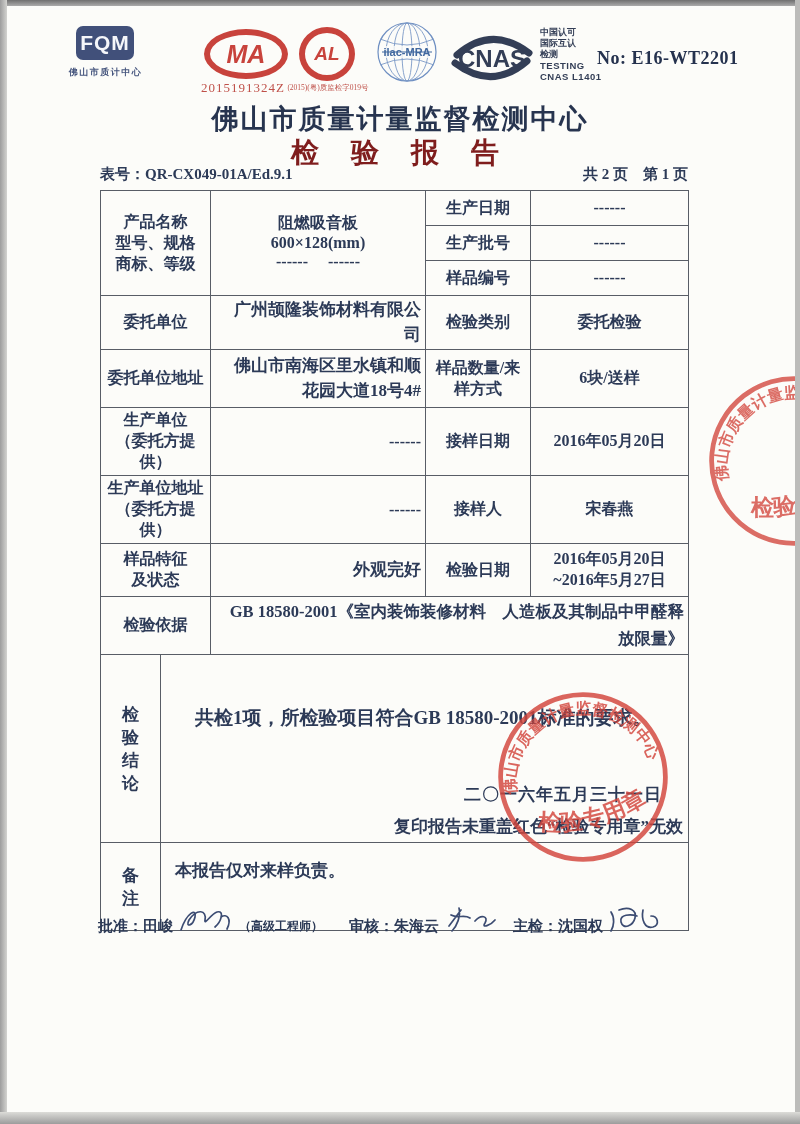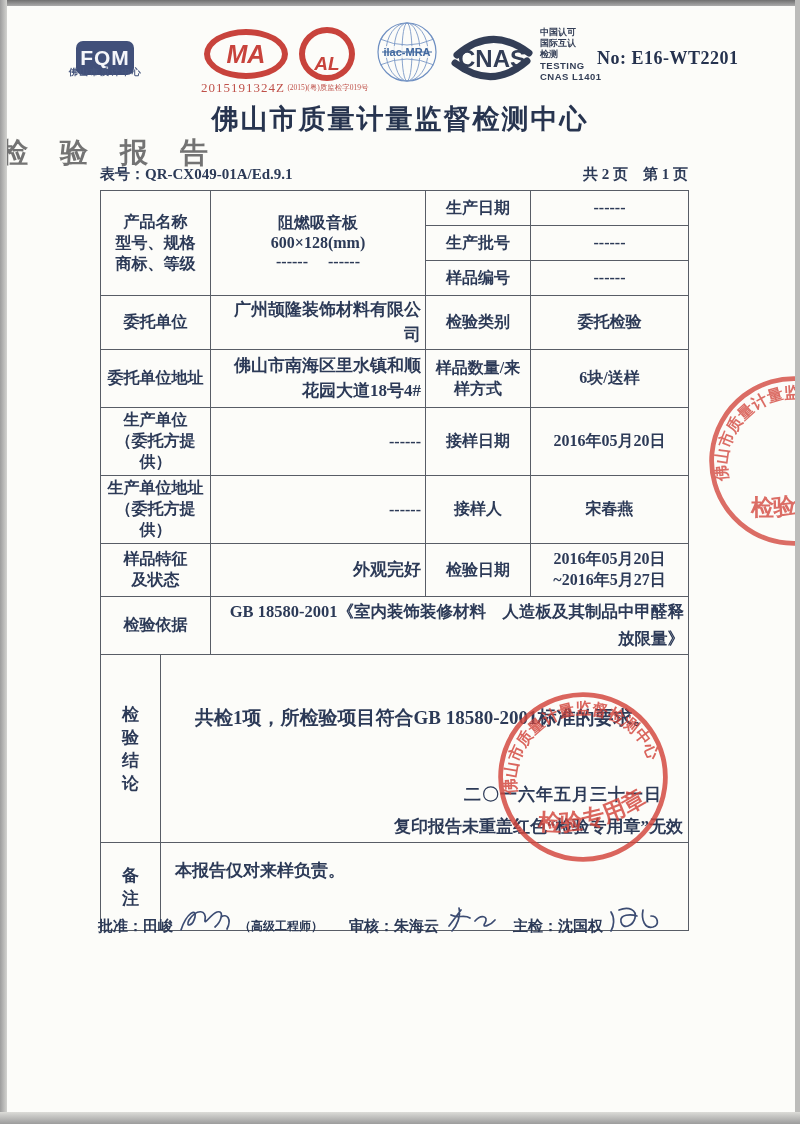--- a/index.html
+++ b/index.html
@@ -6,41 +6,41 @@
   #page{position:relative;width:800px;height:1124px;background:#fcfcf9;overflow:hidden;
         font-family:"Liberation Serif","DejaVu Serif",serif;color:#2c3a57;}
   
   .edge{position:absolute;z-index:60;}
   .edge-top{left:0;top:0;width:800px;height:6px;background:linear-gradient(#707070,#ababab);}
   .edge-left{left:0;top:0;width:7px;height:1124px;background:linear-gradient(90deg,#9d9d9d,#d3d3d0);}
   .edge-right{right:0;top:0;width:5px;height:1124px;background:#bcbcba;}
   .edge-bottom{left:0;bottom:0;width:800px;height:12px;background:linear-gradient(#dcdcd8,#9c9c9c);}
 
   
-  .fqm-box{position:absolute;left:76px;top:41px;width:58px;height:34px;background:#41507a;border-radius:7px;
+  .fqm-box{position:absolute;left:76px;top:26px;width:58px;height:34px;background:#41507a;border-radius:7px;
            color:#f5f6fa;font-family:"Liberation Sans","DejaVu Sans",sans-serif;font-weight:bold;font-size:21px;
            display:flex;align-items:center;justify-content:center;letter-spacing:1px;}
   .fqm-caption{position:absolute;left:48px;top:66px;width:115px;text-align:center;font-size:9px;color:#46567e;
            font-weight:bold;letter-spacing:1.5px;}
   .cma{position:absolute;left:204px;top:29px;width:72px;height:38px;border:6px solid #c8433c;border-radius:50%;
        display:flex;align-items:center;justify-content:center;}
   .cma-text{color:#c8433c;font-weight:bold;font-size:25px;font-style:italic;font-family:"Liberation Sans",sans-serif;}
   .cma-num{position:absolute;left:188px;top:80px;width:110px;text-align:center;color:#bf5049;font-size:13px;letter-spacing:1px;}
   .cal{position:absolute;left:299px;top:27px;width:44px;height:42px;border:6px solid #c8433c;border-radius:50%;
-       display:flex;align-items:flex-end;justify-content:center;}
+       display:flex;align-items:center;justify-content:center;}
   .cal-text{color:#c8433c;font-weight:bold;font-size:19px;font-style:italic;font-family:"Liberation Sans",sans-serif;}
   .cal-num{position:absolute;left:278px;top:83px;width:100px;text-align:center;color:#bf5049;font-size:7.5px;}
   .ilac{position:absolute;left:376px;top:21px;}
   .cnas-logo{position:absolute;left:449px;top:33px;}
   .cnas-caption{position:absolute;left:540px;top:27px;font-size:9px;line-height:11px;color:#333e56;font-weight:bold;}
   .cnas-caption .en{font-family:"Liberation Sans","DejaVu Sans",sans-serif;font-size:9.5px;letter-spacing:.5px;}
   .report-no{position:absolute;left:597px;top:48px;font-size:18px;font-weight:bold;color:#25324e;letter-spacing:.5px;}
 
   .title{position:absolute;left:0;right:0;top:101px;text-align:center;font-size:27px;font-weight:bold;letter-spacing:2px;color:#27344f;}
-  .subtitle{position:absolute;left:0;right:8px;top:134px;font-size:28px;font-weight:bold;letter-spacing:2px;color:#737373;}
+  .subtitle{position:absolute;left:0;right:8px;top:134px;text-align:center;font-size:28px;font-weight:bold;letter-spacing:2px;color:#7f1d1d;}
 
   .meta{position:absolute;left:100px;top:165px;width:588px;display:flex;justify-content:space-between;
         font-size:15px;font-weight:bold;color:#2c3a57;}
 
   .tables{position:absolute;left:100px;top:190px;width:588px;}
   table{border-collapse:collapse;table-layout:fixed;width:588px;}
   td{border:1px solid #585d66;font-weight:bold;font-size:16px;color:#2c3a57;padding:2px 4px;vertical-align:middle;overflow:hidden;}
   td.c{text-align:center;}
   td.l{text-align:right;padding-left:8px;}
   .stack{display:flex;flex-direction:column;justify-content:space-around;height:100%;}

